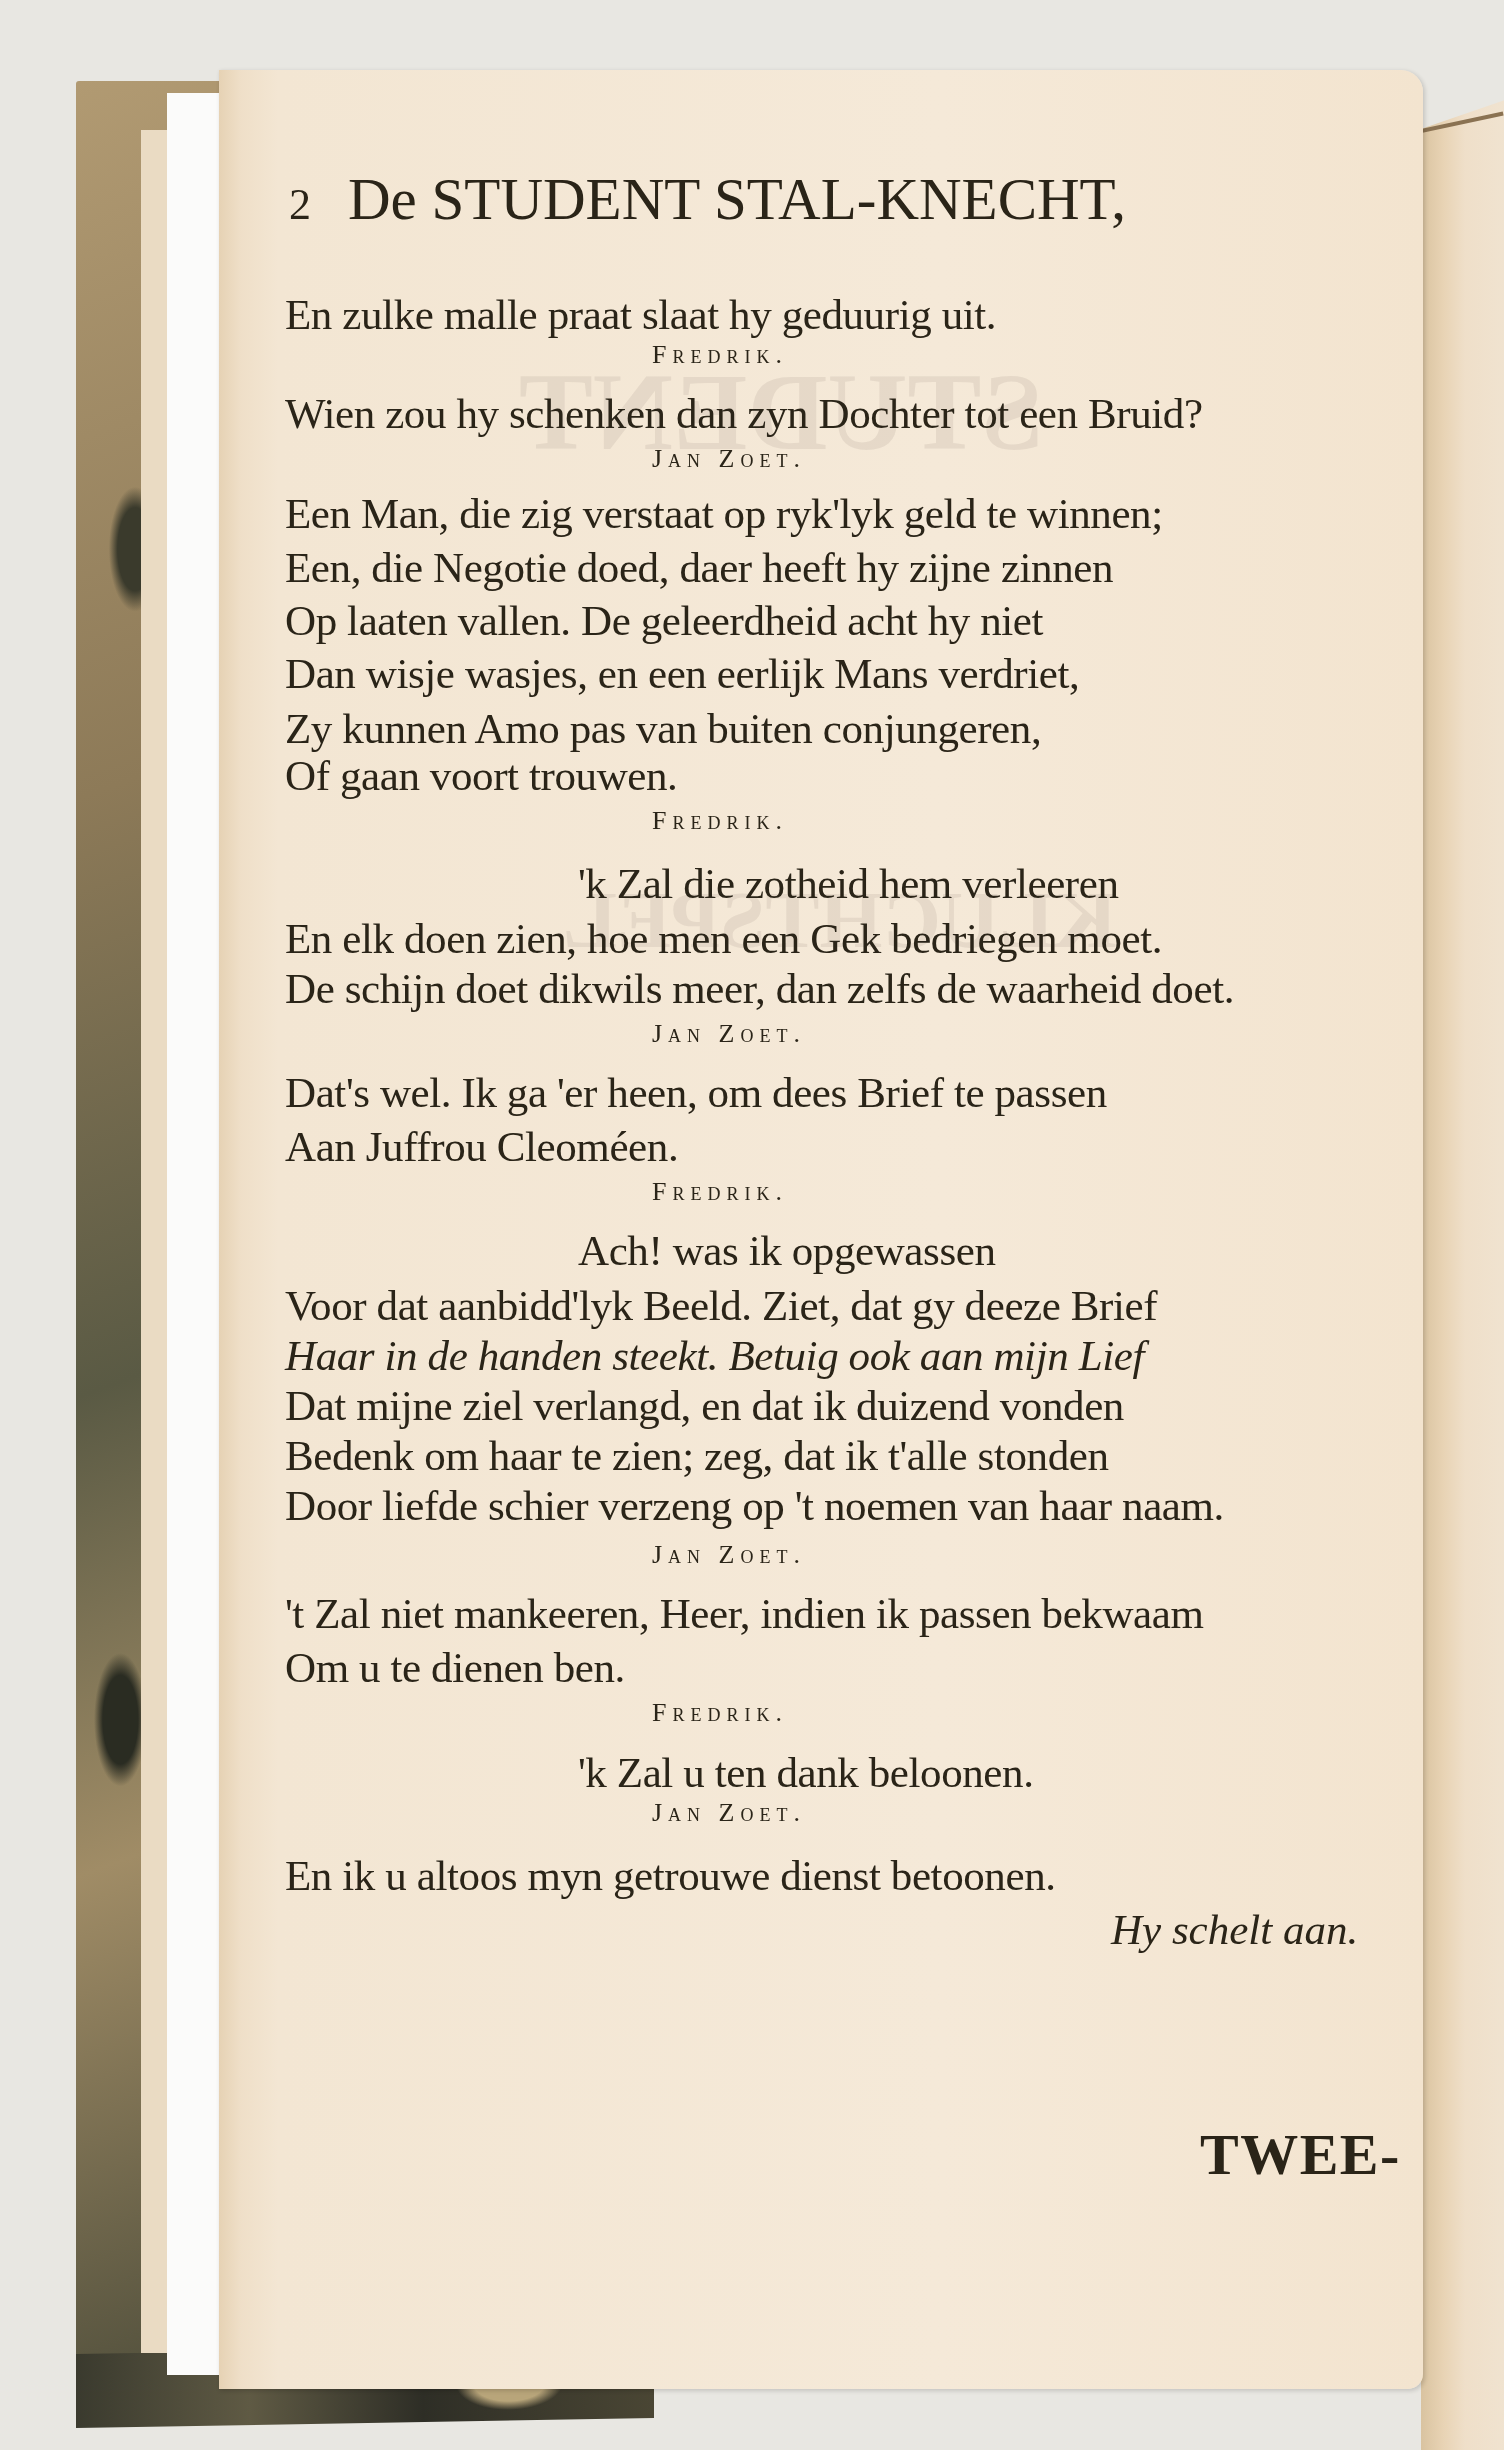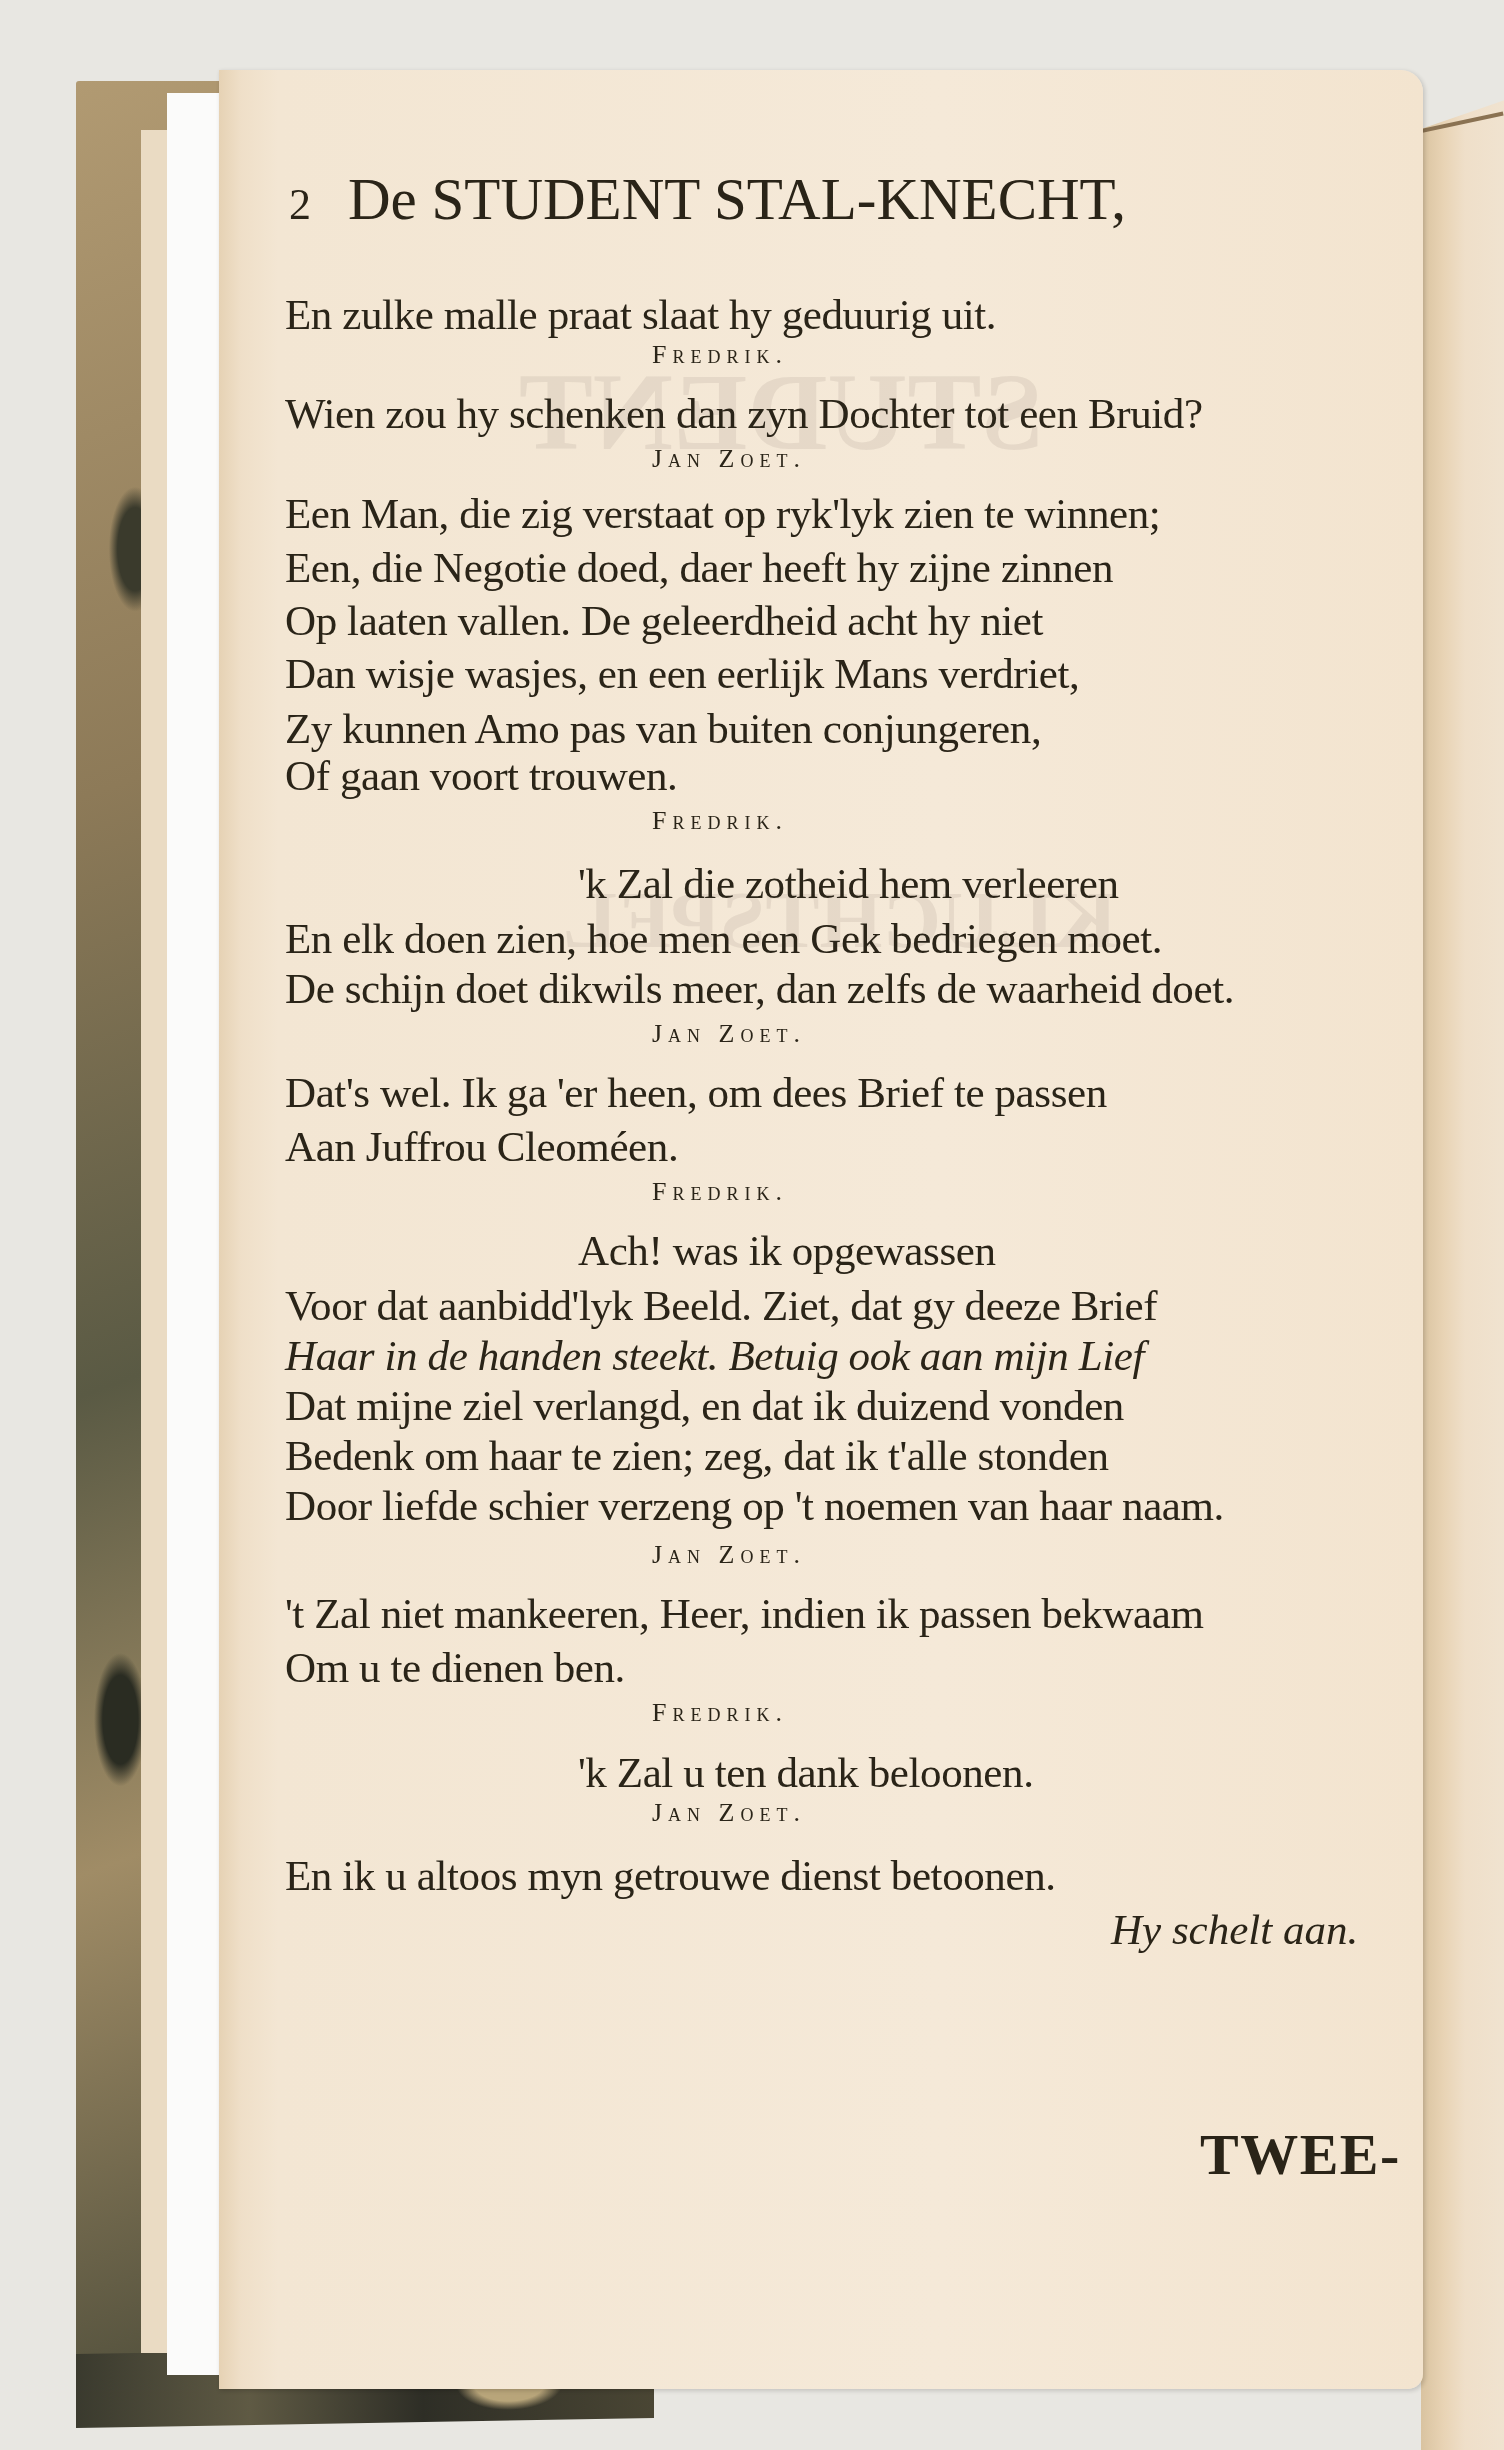--- a/index.html
+++ b/index.html
@@ -85,21 +85,21 @@
 
 <div class="title ink">
   <span class="num">2</span><span>De STUDENT STAL-KNECHT,</span>
 </div>
 
 <div id="text-body">
     <div class="ink line" style="left: 285px; top: 293px;">En zulke malle praat slaat hy geduurig uit.</div>
     <div class="ink speaker" style="left: 652px; top: 342px;">Fredrik.</div>
     <div class="ink line" style="left: 285px; top: 392px;">Wien zou hy schenken dan zyn Dochter tot een Bruid?</div>
     <div class="ink speaker" style="left: 652px; top: 446px;">Jan Zoet.</div>
-    <div class="ink line" style="left: 285px; top: 492px;">Een Man, die zig verstaat op ryk'lyk zien te winnen;</div>
+    <div class="ink line" style="left: 285px; top: 492px;">Een Man, die zig verstaat op ryk'lyk geld te winnen;</div>
     <div class="ink line" style="left: 285px; top: 546px;">Een, die Negotie doed, daer heeft hy zijne zinnen</div>
     <div class="ink line" style="left: 285px; top: 599px;">Op laaten vallen. De geleerdheid acht hy niet</div>
     <div class="ink line" style="left: 285px; top: 652px; text-align: right;">Dan wisje wasjes, en een eerlijk Mans verdriet,</div>
     <div class="ink line" style="left: 285px; top: 707px;">Zy kunnen Amo pas van buiten conjungeren,</div>
     <div class="ink line" style="left: 285px; top: 754px;">Of gaan voort trouwen.</div>
     <div class="ink speaker" style="left: 652px; top: 808px;">Fredrik.</div>
     <div class="ink line" style="left: 578px; top: 862px;">'k Zal die zotheid hem verleeren</div>
     <div class="ink line" style="left: 285px; top: 917px;">En elk doen zien, hoe men een Gek bedriegen moet.</div>
     <div class="ink line" style="left: 285px; top: 967px;">De schijn doet dikwils meer, dan zelfs de waarheid doet.</div>
     <div class="ink speaker" style="left: 652px; top: 1021px;">Jan Zoet.</div>

